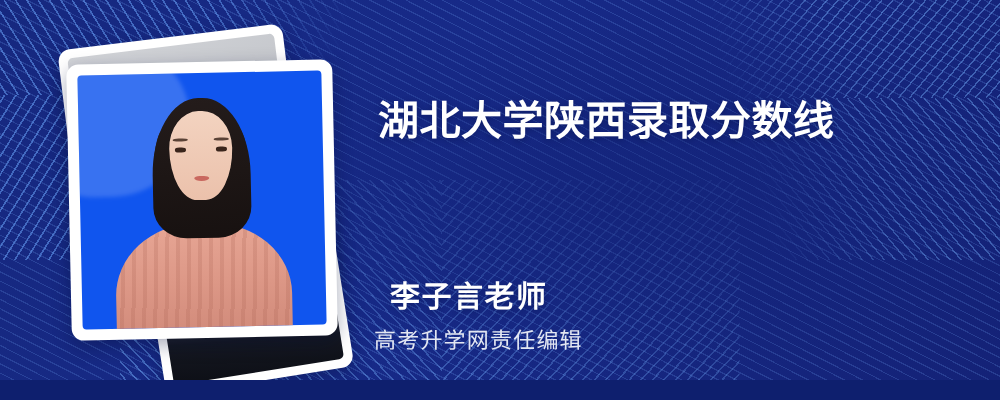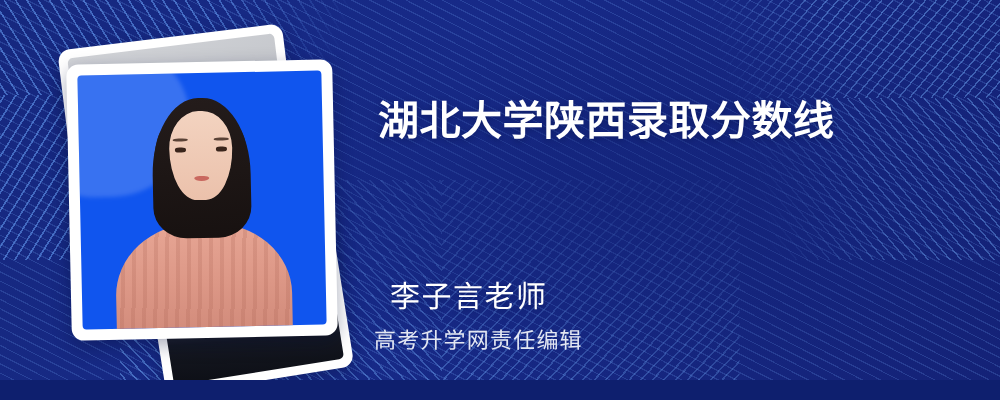--- a/index.html
+++ b/index.html
@@ -283,21 +283,21 @@
     color: #ffffff;
     letter-spacing: .5px;
     white-space: nowrap;
     text-shadow: 0 2px 6px rgba(6, 18, 70, .45);
   }
   .author {
     position: absolute;
     left: 390px;
     top: 272px;
     font-size: 30px;
-    font-weight: 400;
+    font-weight: 700;
     color: #ffffff;
     letter-spacing: 1.5px;
     white-space: nowrap;
     text-shadow: 0 2px 6px rgba(6, 18, 70, .45);
   }
   .role {
     position: absolute;
     left: 374px;
     top: 322px;
     font-size: 22px;

